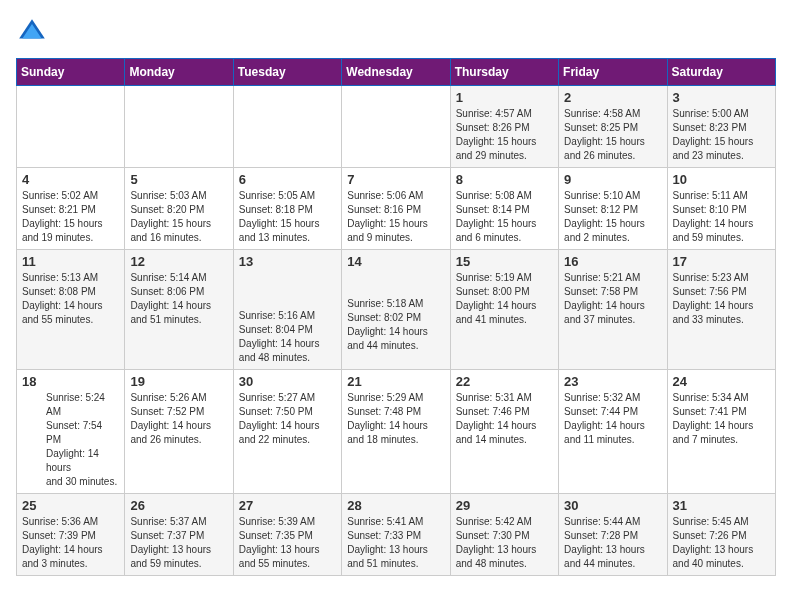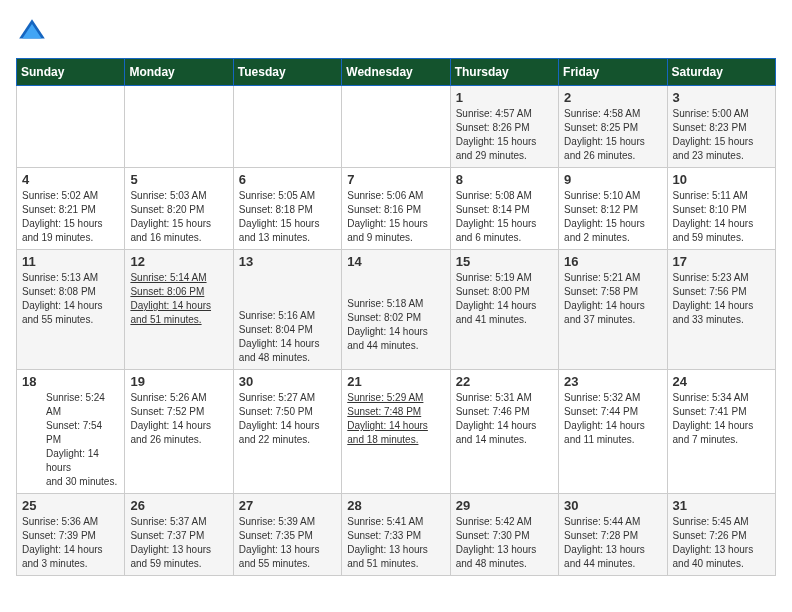--- a/index.html
+++ b/index.html
@@ -43,21 +43,21 @@
     .subtitle {
       font-size: 15px;
       color: #555;
     }
     table {
       width: 100%;
       border-collapse: collapse;
       font-size: 11px;
     }
     thead tr {
-      background-color: #14532d;
+      background-color: #701a75;
       color: #fff;
     }
     thead th {
       padding: 6px 4px;
       text-align: left;
       font-weight: bold;
       font-size: 12px;
       border: 1px solid #1565c0;
     }
     tbody tr {
@@ -204,21 +204,21 @@
       <tr>
         <td>
           <span class="day-num">11</span>
           <div class="day-info" style="white-space: pre-line;">Sunrise: 5:13 AM
 Sunset: 8:08 PM
 Daylight: 14 hours
 and 55 minutes.</div>
         </td>
         <td>
           <span class="day-num">12</span>
-          <div class="day-info" style="white-space: pre-line; text-decoration: underline;">Sunrise: 5:14 AM
+          <div class="day-info" style="white-space: pre-line;">Sunrise: 5:14 AM
 Sunset: 8:06 PM
 Daylight: 14 hours
 and 51 minutes.</div>
         </td>
         <td>
           <span class="day-num">13</span>
           <div class="day-info" style="white-space: pre-line; margin-top: 40px;">Sunrise: 5:16 AM
 Sunset: 8:04 PM
 Daylight: 14 hours
 and 48 minutes.</div>
@@ -269,21 +269,21 @@
         </td>
         <td>
           <span class="day-num">30</span>
           <div class="day-info" style="white-space: pre-line;">Sunrise: 5:27 AM
 Sunset: 7:50 PM
 Daylight: 14 hours
 and 22 minutes.</div>
         </td>
         <td>
           <span class="day-num">21</span>
-          <div class="day-info" style="white-space: pre-line; text-decoration: underline;">Sunrise: 5:29 AM
+          <div class="day-info" style="white-space: pre-line;">Sunrise: 5:29 AM
 Sunset: 7:48 PM
 Daylight: 14 hours
 and 18 minutes.</div>
         </td>
         <td>
           <span class="day-num">22</span>
           <div class="day-info" style="white-space: pre-line;">Sunrise: 5:31 AM
 Sunset: 7:46 PM
 Daylight: 14 hours
 and 14 minutes.</div>

